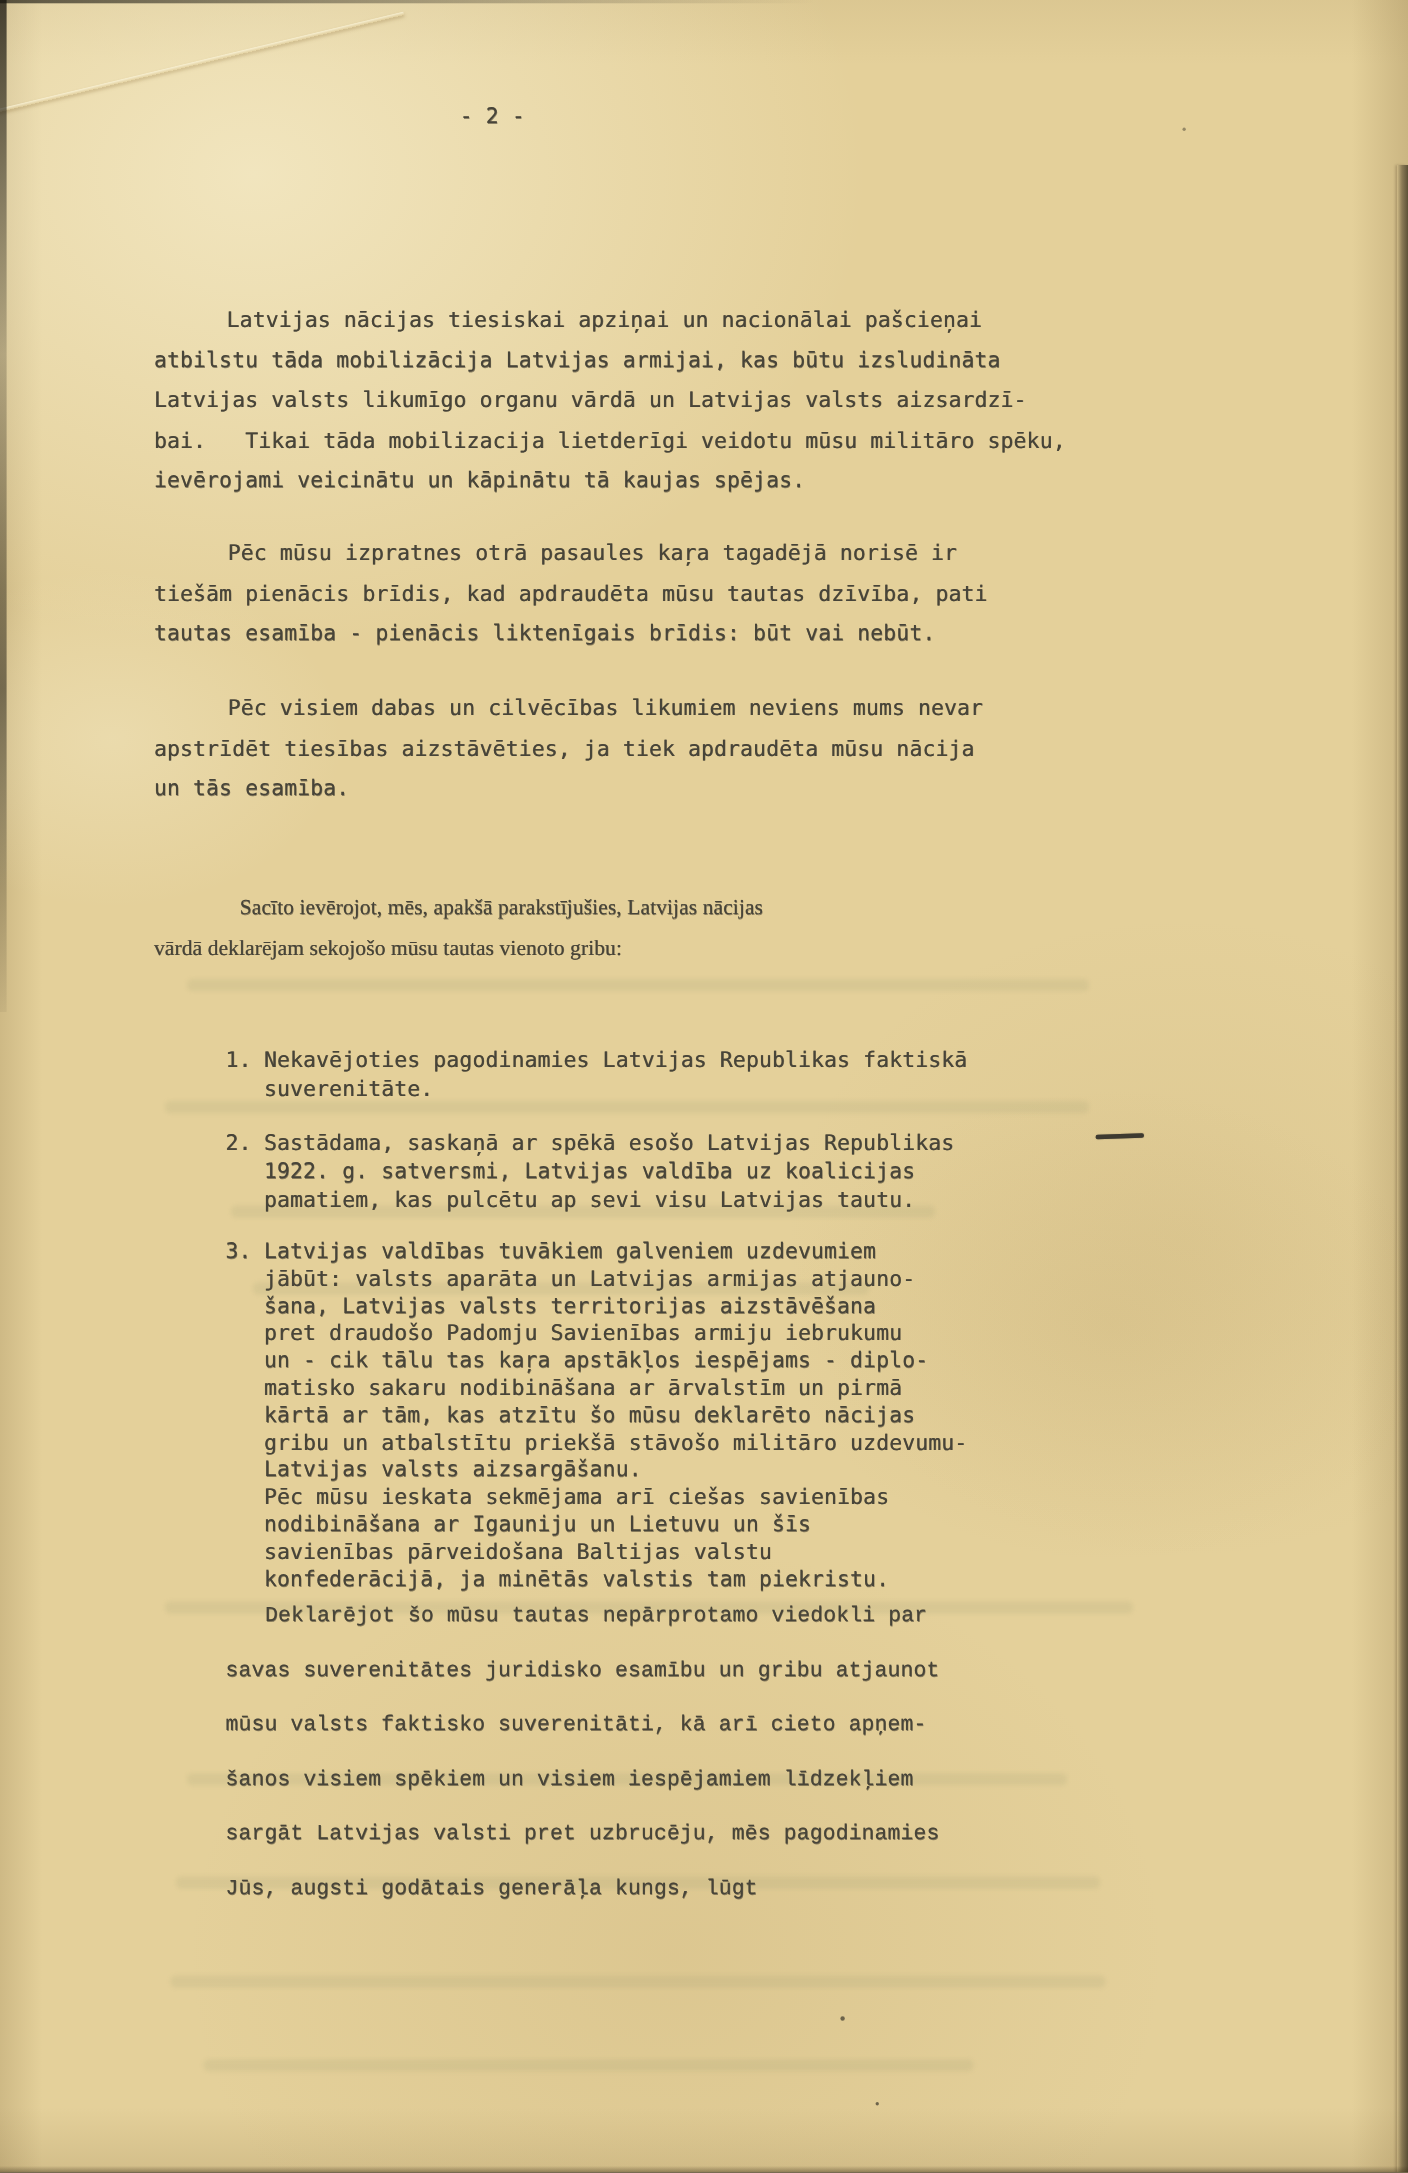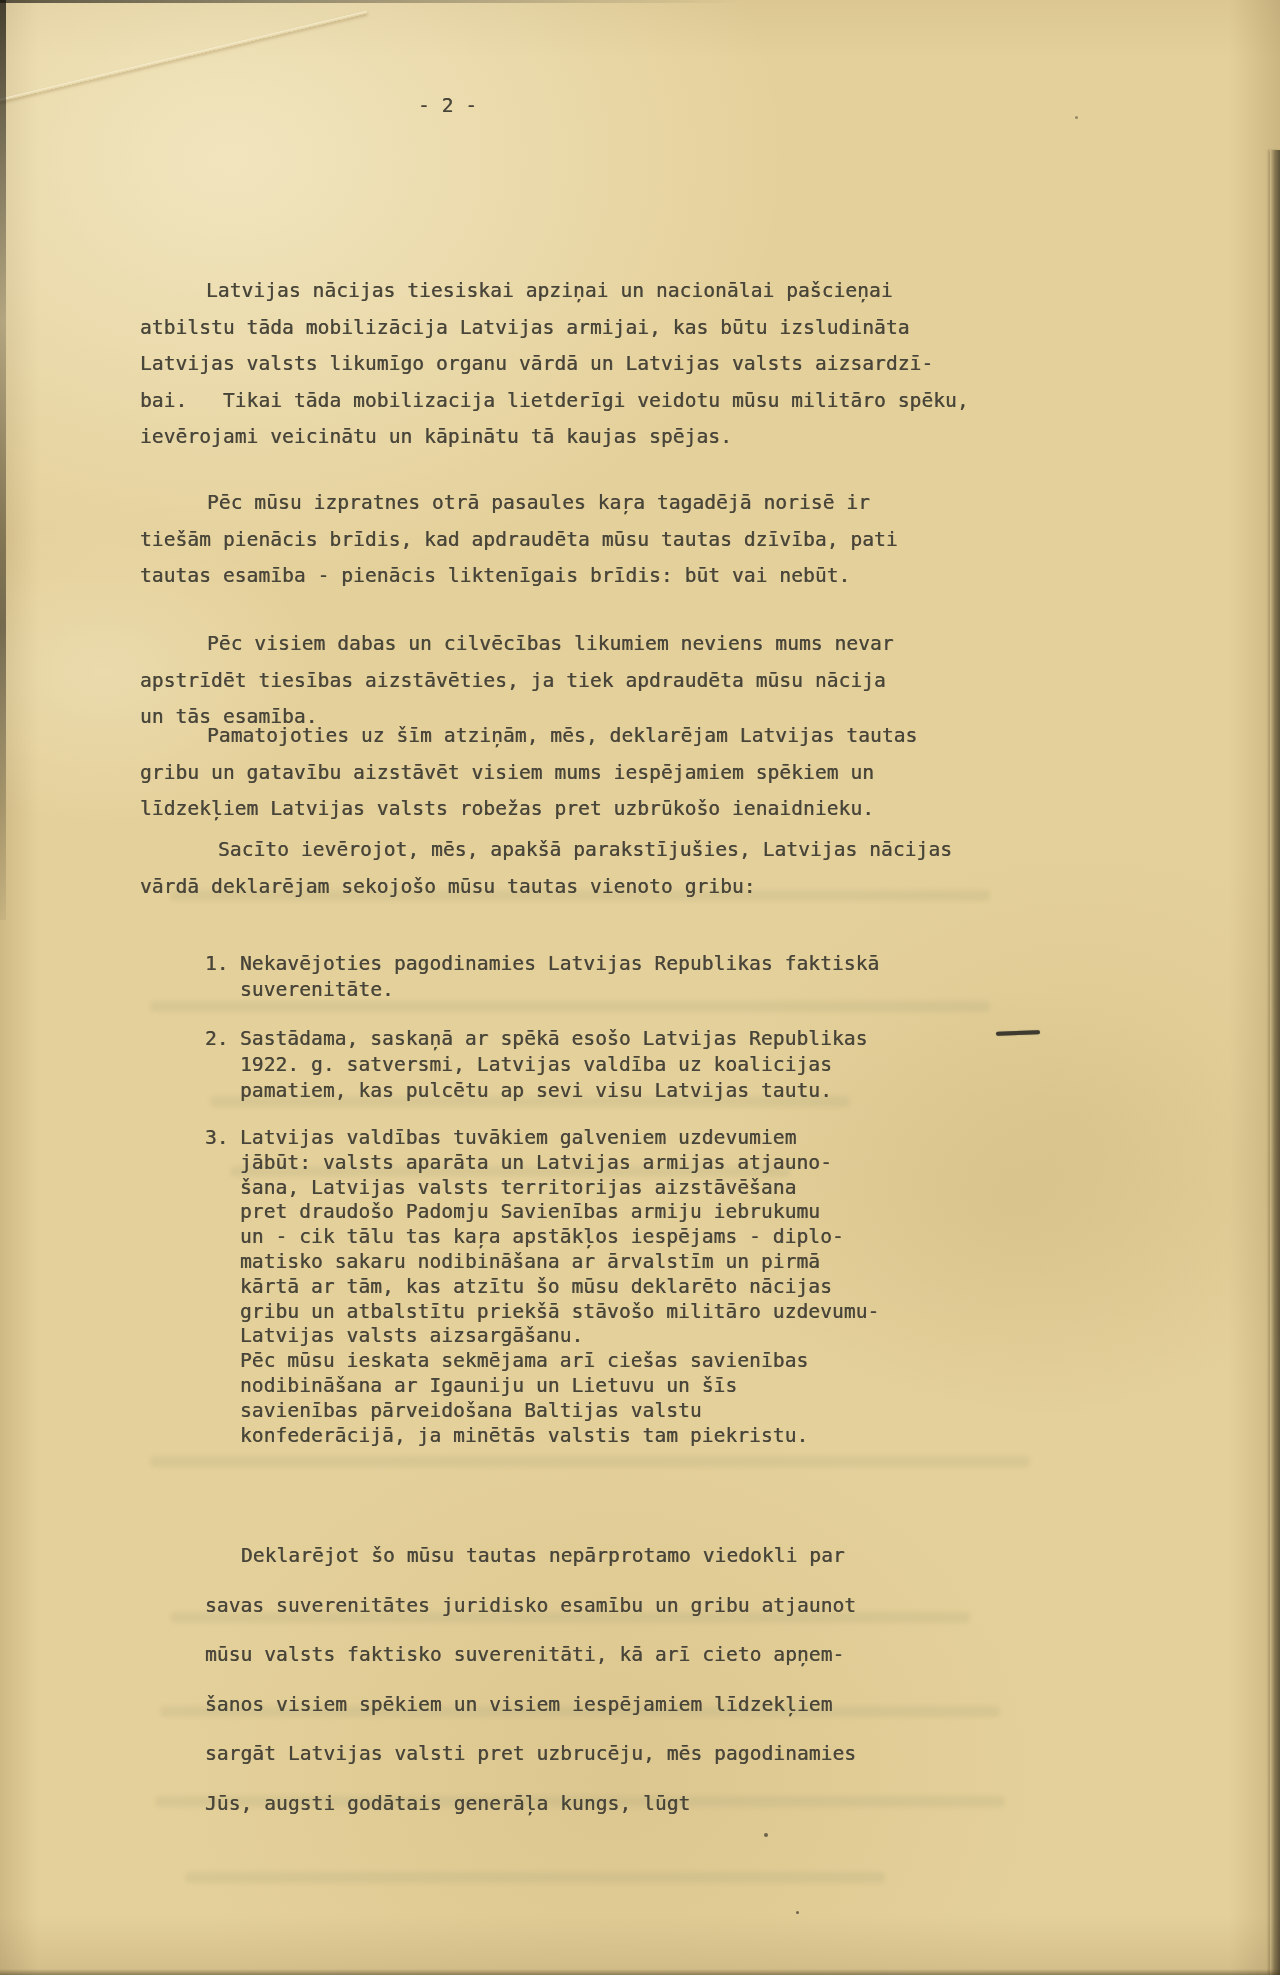--- a/index.html
+++ b/index.html
@@ -28,33 +28,33 @@
     color:var(--ink,#474439);
     text-shadow:0.4px 0.4px 0.6px rgba(58,53,42,0.55), -0.2px 0 0.4px rgba(58,53,42,0.30);
   }
   .pagenum{top:93px;left:418px;line-height:26px;}
   .para{left:140px;width:864px;line-height:36.5px;}
   .p1{top:168px;}
   .p2{top:273px;text-indent:66px;}
   .p3{top:485px;text-indent:67px;}
   .p4{top:610px;text-indent:67px;margin-top:16px;}
   .p5{top:718px;text-indent:67px;}
-  .p6{top:832px;text-indent:78px;}
+  .p6{top:808px;text-indent:78px;font-family:Liberation Serif, serif;}
   .list-item{position:absolute;left:205px;width:700px;display:flex;align-items:flex-start;}
   .list-item .num{flex:0 0 35px;}
   .list-item .li-text{flex:1 1 auto;}
   .li1{top:951px;}  .li1 .txt2{line-height:26px;}
   .li2{top:1026px;} .li2 .txt2{line-height:26px;}
   .li3{top:1126px;} .li3 .txt2{line-height:24.8px;}
   .txt2{
     font-size:19.5px;letter-spacing:0.1px;white-space:pre-wrap;
     color:var(--ink,#474439);
     text-shadow:0.4px 0.4px 0.6px rgba(58,53,42,0.55), -0.2px 0 0.4px rgba(58,53,42,0.30);
   }
-  .closing{top:1531px;left:205px;width:730px;line-height:49.5px;text-indent:36px;}
+  .closing{top:1445px;left:205px;width:730px;line-height:49.5px;text-indent:36px;font-family:Liberation Mono, monospace;}
 
   
   .crease{
     position:absolute;left:-22px;top:104px;width:400px;height:3px;
     background:linear-gradient(180deg, rgba(250,243,216,0.85), rgba(205,180,120,0.35));
     box-shadow:0 2px 3px rgba(142,116,62,0.35);
     transform:rotate(-13.5deg);transform-origin:left center;
   }
   .edge{position:absolute;pointer-events:none;}
   .edge-left{left:0;top:0;width:6px;height:920px;
@@ -120,23 +120,20 @@
 atbilstu tāda mobilizācija Latvijas armijai, kas būtu izsludināta
 Latvijas valsts likumīgo organu vārdā un Latvijas valsts aizsardzī-
 bai.   Tikai tāda mobilizacija lietderīgi veidotu mūsu militāro spēku,
 ievērojami veicinātu un kāpinātu tā kaujas spējas.</div>
   <div class="txt para p3">Pēc mūsu izpratnes otrā pasaules kaŗa tagadējā norisē ir
 tiešām pienācis brīdis, kad apdraudēta mūsu tautas dzīvība, pati
 tautas esamība - pienācis liktenīgais brīdis: būt vai nebūt.</div>
   <div class="txt para p4">Pēc visiem dabas un cilvēcības likumiem neviens mums nevar
 apstrīdēt tiesības aizstāvēties, ja tiek apdraudēta mūsu nācija
 un tās esamība.</div>
-  <div class="txt para p5">Pamatojoties uz šīm atziņām, mēs, deklarējam Latvijas tautas
-gribu un gatavību aizstāvēt visiem mums iespējamiem spēkiem un
-līdzekļiem Latvijas valsts robežas pret uzbrūkošo ienaidnieku.</div>
   <div class="txt para p6">Sacīto ievērojot, mēs, apakšā parakstījušies, Latvijas nācijas
 vārdā deklarējam sekojošo mūsu tautas vienoto gribu:</div>
 
   <div class="list-item li1">
     <span class="txt2 num">1.</span>
     <div class="txt2 li-text">Nekavējoties pagodinamies Latvijas Republikas faktiskā
 suverenitāte.</div>
   </div>
   <div class="list-item li2">
     <span class="txt2 num">2.</span>

